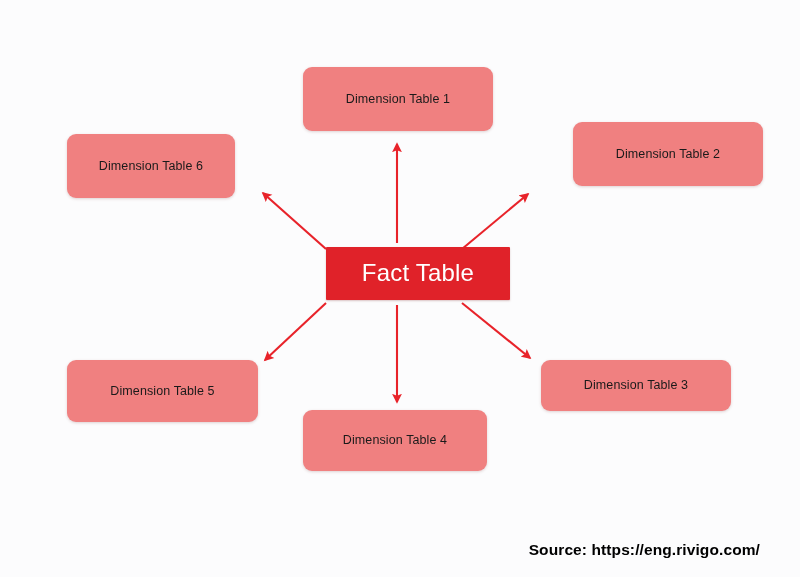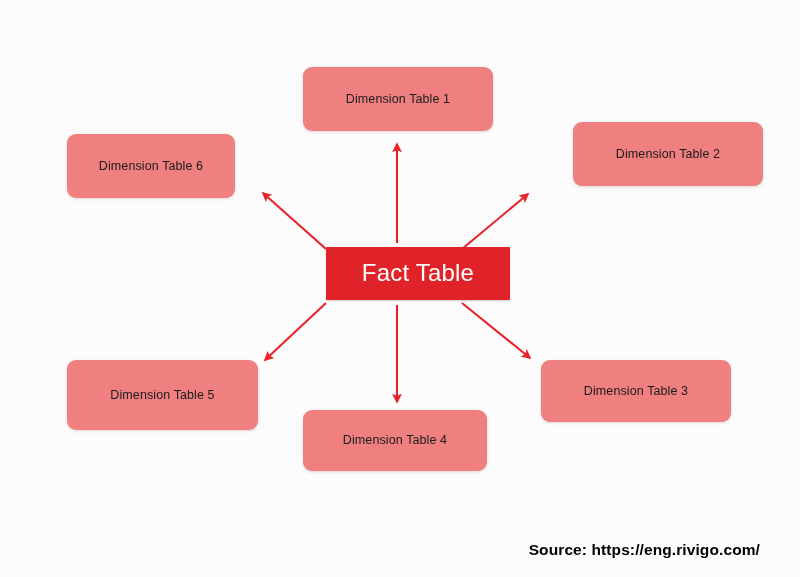--- a/index.html
+++ b/index.html
@@ -50,23 +50,23 @@
     border-radius: 1px;
     color: #ffffff;
     font-size: 24px;
     font-weight: 400;
     letter-spacing: 0.2px;
     box-shadow: 0 1px 2px rgba(120, 30, 30, 0.25);
     z-index: 3;
   }
   #dim1 { left: 303px; top: 67px;  width: 190px; height: 64px; }
   #dim2 { left: 541px; top: 122px; width: 190px; height: 64px; margin-left: 32px; }
-  #dim3 { left: 541px; top: 360px; width: 190px; height: 62px; }
+  #dim3 { left: 541px; top: 360px; width: 190px; height: 51px; }
   #dim4 { left: 303px; top: 410px; width: 184px; height: 61px; }
-  #dim5 { left: 67px;  top: 360px; width: 191px; height: 70px; }
+  #dim5 { left: 67px;  top: 360px; width: 191px; height: 62px; }
   #dim6 { left: 67px;  top: 134px; width: 168px; height: 64px; text-align: right; }
   #fact { left: 302px; top: 247px; width: 184px; height: 53px; margin-left: 24px; }
 
   #source-note {
     position: absolute;
     right: 40px;
     bottom: 18px;
     font-size: 15.5px;
     font-weight: bold;
     color: #000000;

